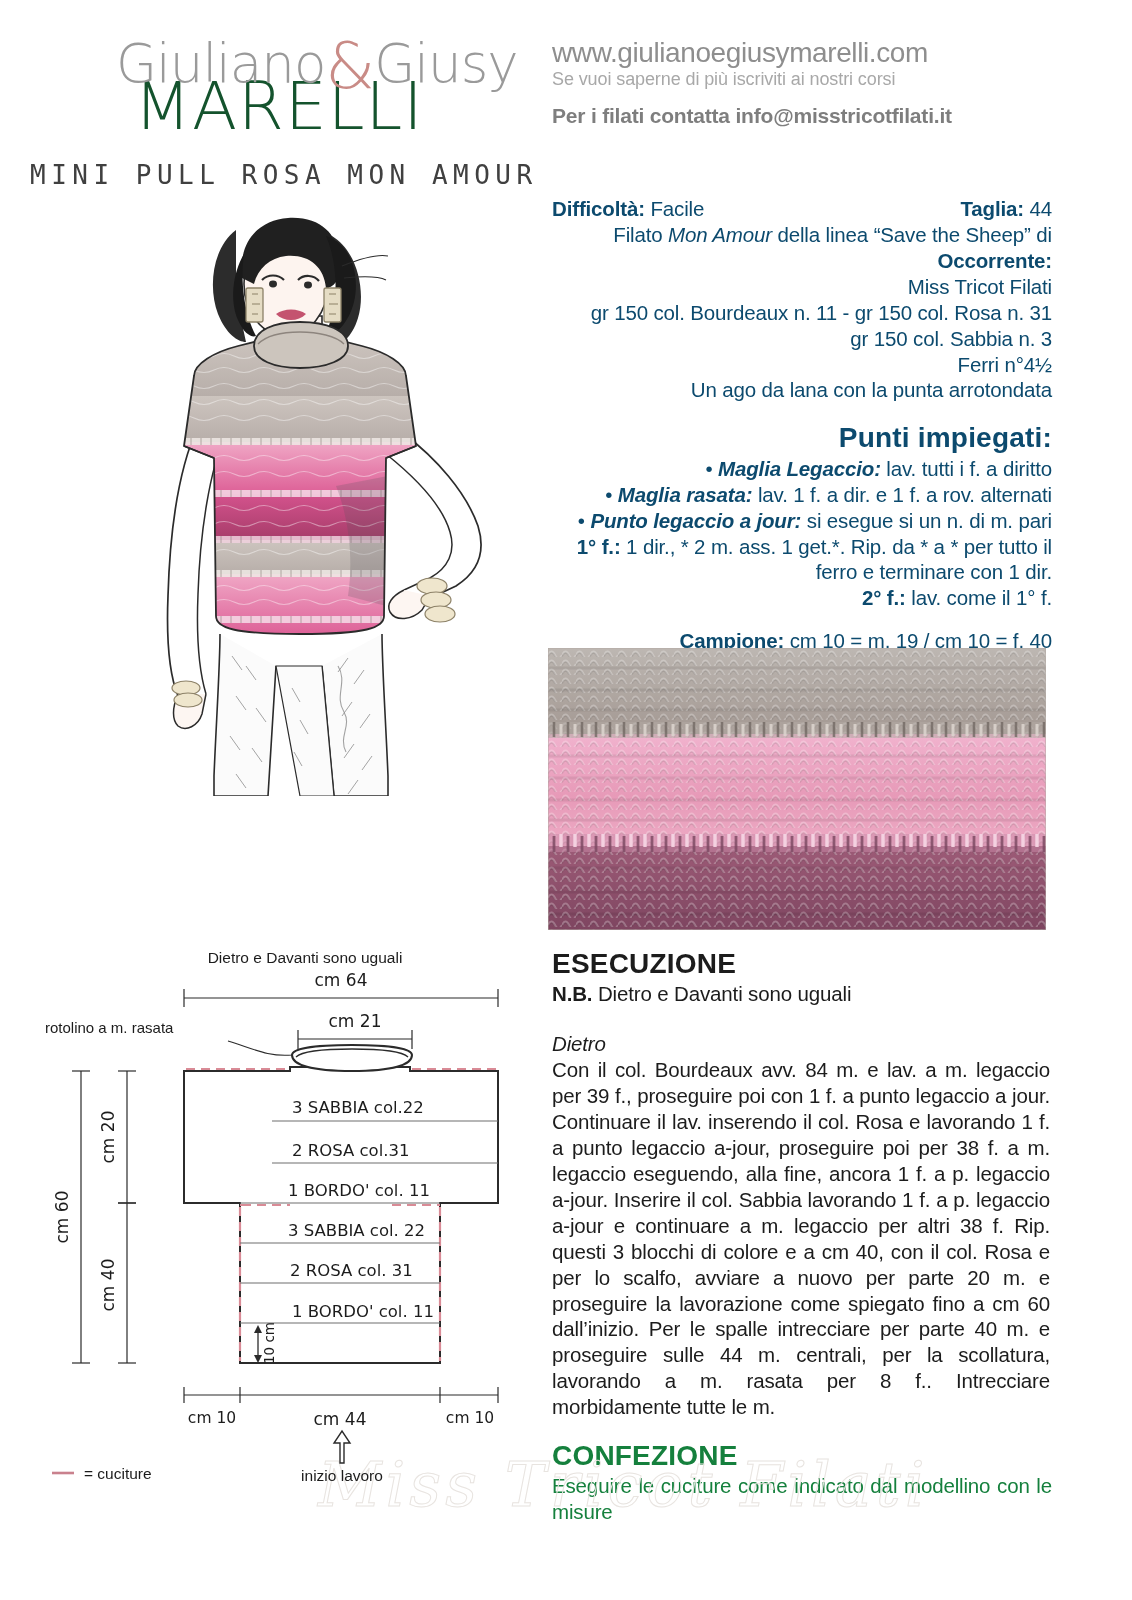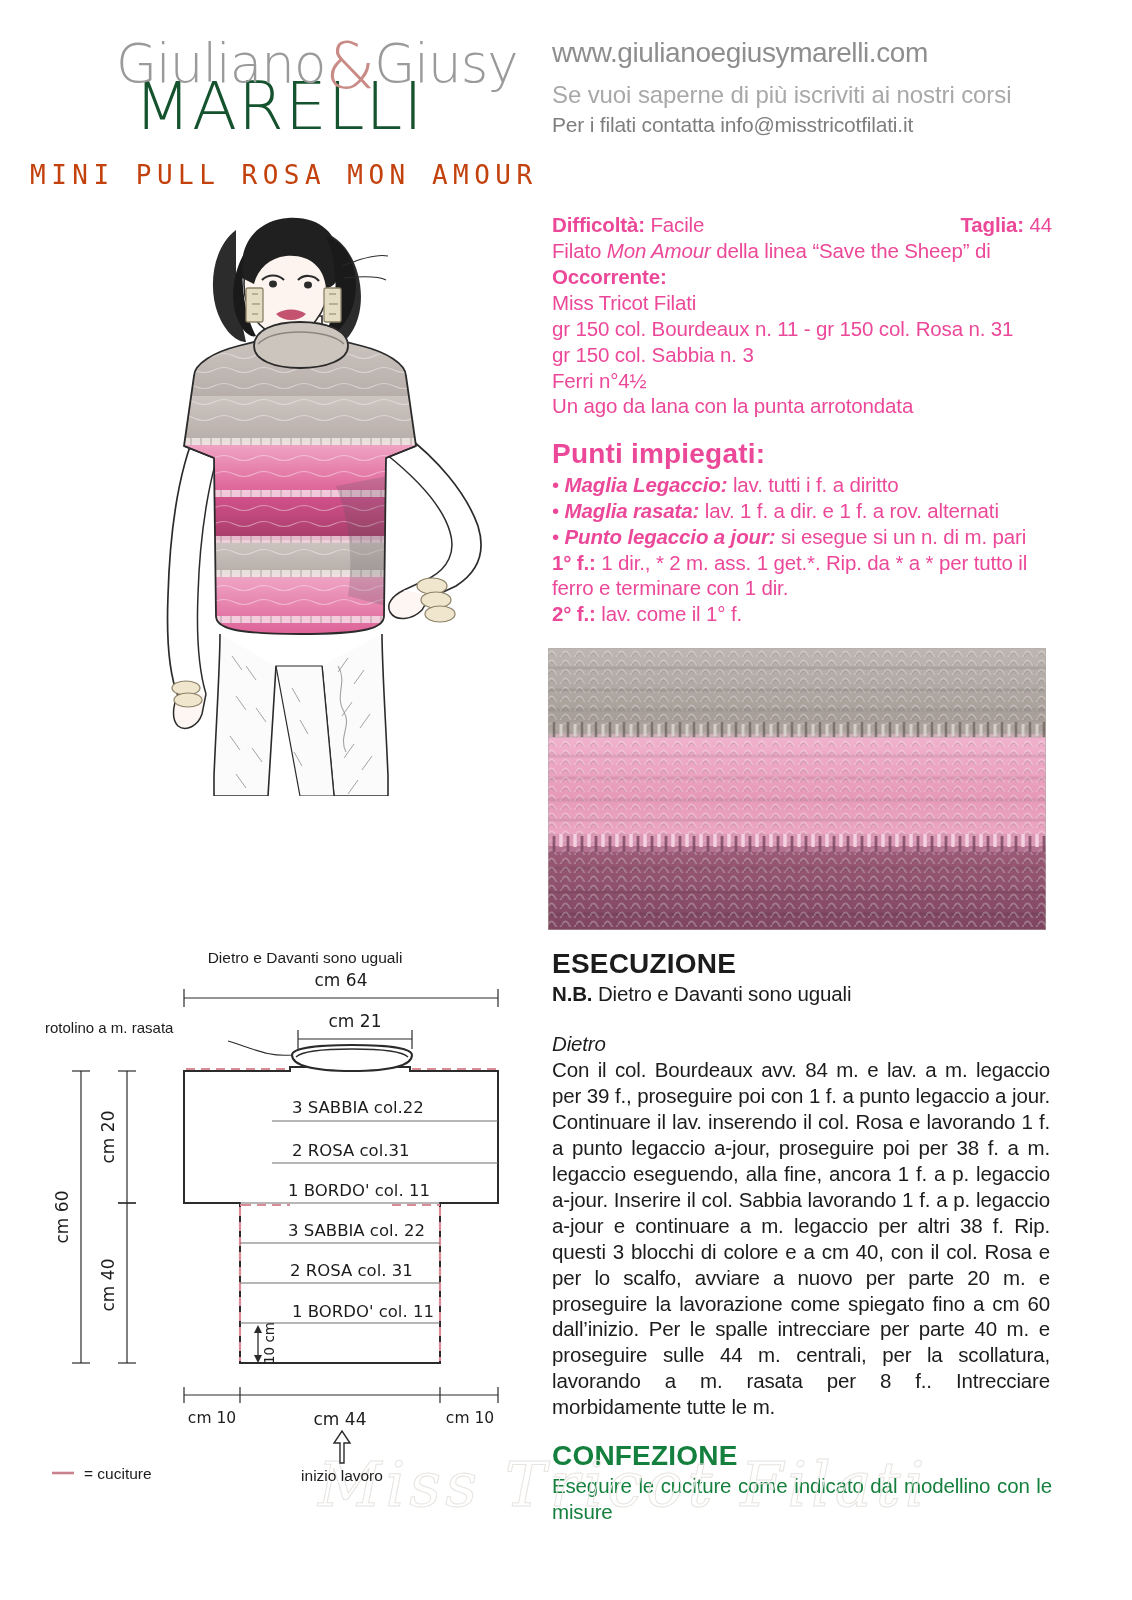--- a/index.html
+++ b/index.html
@@ -55,69 +55,71 @@
     padding-left: 104px;
     white-space: nowrap;
   }
   .doc-title {
     position: absolute;
     left: 30px;
     top: 160px;
     font-family: "DejaVu Sans Mono", monospace;
     font-size: 26px;
     letter-spacing: 5.5px;
-    color: #c2410c;
+    color: #404040;
     white-space: nowrap;
   }
 
   .contact-block {
     position: absolute;
     left: 552px;
     top: 38px;
     width: 520px;
   }
   .site-url {
     font-size: 28px;
     color: #8e8e8e;
     letter-spacing: -0.4px;
     line-height: 1.05;
   }
   .site-sub {
-    font-size: 24px;
+    font-size: 18px;
     color: #a8a8a8;
-    margin-top: 14px;
+    margin-top: 2px;
     letter-spacing: -0.1px;
   }
   .site-mail {
     font-size: 21px;
     color: #7e7e7e;
-    margin-top: 4px;
+    margin-top: 14px;
     letter-spacing: -0.2px;
+    font-weight: bold;
   }
 
   
   .illo {
     position: absolute;
     left: 86px;
     top: 196px;
     width: 430px;
     height: 600px;
   }
   .illo svg { display:block; width:100%; height:100%; }
 
   
   .rcol {
     position: absolute;
     left: 552px;
-    top: 212px;
+    top: 196px;
     width: 500px;
     font-size: 20.5px;
     line-height: 1.265;
-    color: #ec4899;
+    color: #0c4a6e;
     letter-spacing: -0.15px;
+    text-align: right;
   }
   .rcol b, .rcol strong { font-weight: bold; }
   .row-split { display: flex; justify-content: space-between; }
   .it { font-style: italic; }
   .blk { margin-top: 17px; }
   .bullet-l { display: block; }
   .sec-h { font-weight: bold; font-size: 28px; letter-spacing: 0.2px;}
   .just { text-align: justify; }
 
   

